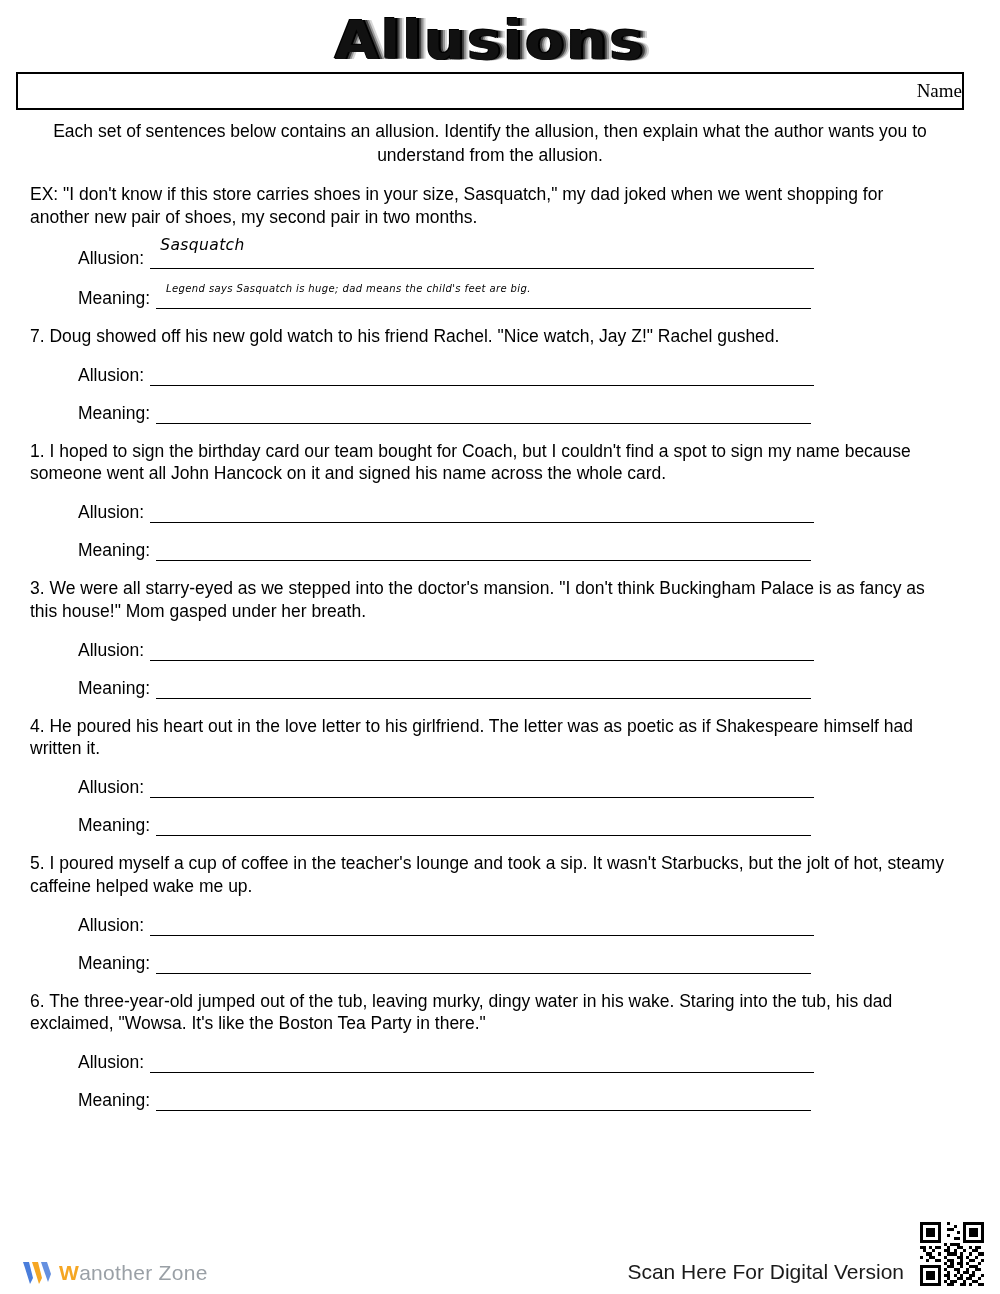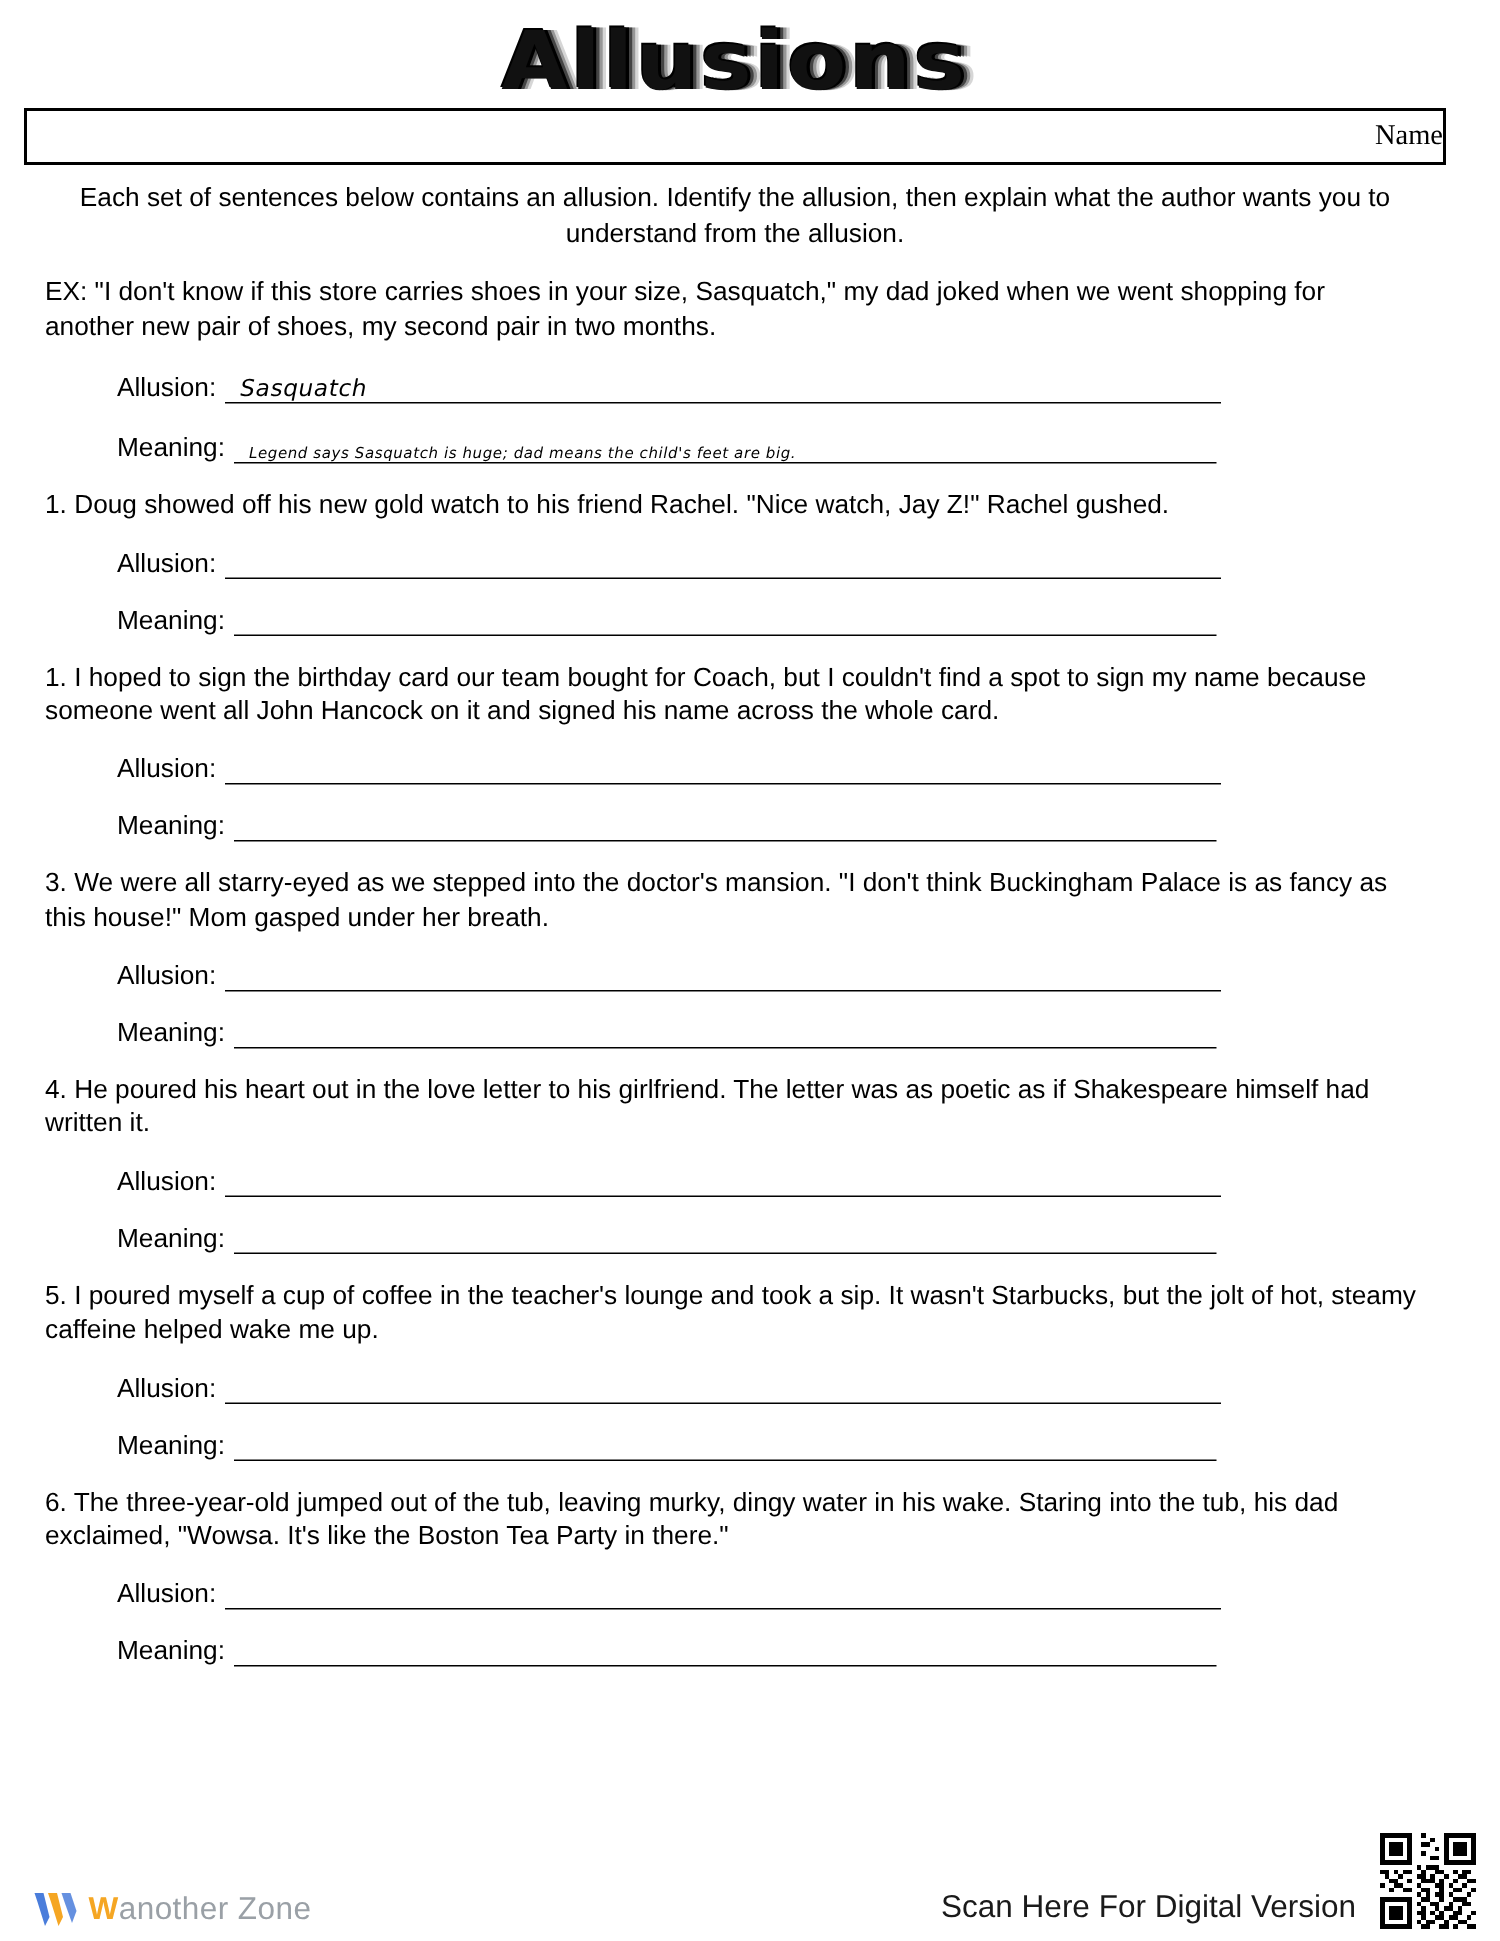--- a/index.html
+++ b/index.html
@@ -95,21 +95,21 @@
     flex: 1;
     border-bottom: 1px solid #000;
     height: 20px;
     margin-right: 150px;
     position: relative;
   }
   .answer-line.short { margin-right: 153px; }
   .handwritten {
     position: absolute;
     left: 10px;
-    bottom: 0;
+    bottom: 14px;
     font-family: "DejaVu Sans", sans-serif;
     font-style: italic;
     font-size: 15.5px;
     white-space: nowrap;
     letter-spacing: 0.4px;
     margin-top: 15px;
   }
   .handwritten.small { font-size: 10px; }
 
   .ex-block .answer-row { margin-top: 16px; }
@@ -183,21 +183,21 @@
     </div>
     <div class="answer-row">
       <span class="answer-label">Meaning:</span>
       <span class="answer-line short">
         <span class="handwritten small">Legend says Sasquatch is huge; dad means the child's feet are big.</span>
       </span>
     </div>
   </div>
 
   <div class="item">
-    <div class="item-text">1. Doug showed off his new gold watch to his friend Rachel. "Nice watch, Jay Z!" Rachel gushed.</div>
+    <div class="item-text">7. Doug showed off his new gold watch to his friend Rachel. "Nice watch, Jay Z!" Rachel gushed.</div>
     <div class="answer-row">
       <span class="answer-label">Allusion:</span>
       <span class="answer-line"></span>
     </div>
     <div class="answer-row">
       <span class="answer-label">Meaning:</span>
       <span class="answer-line short"></span>
     </div>
   </div>
 

